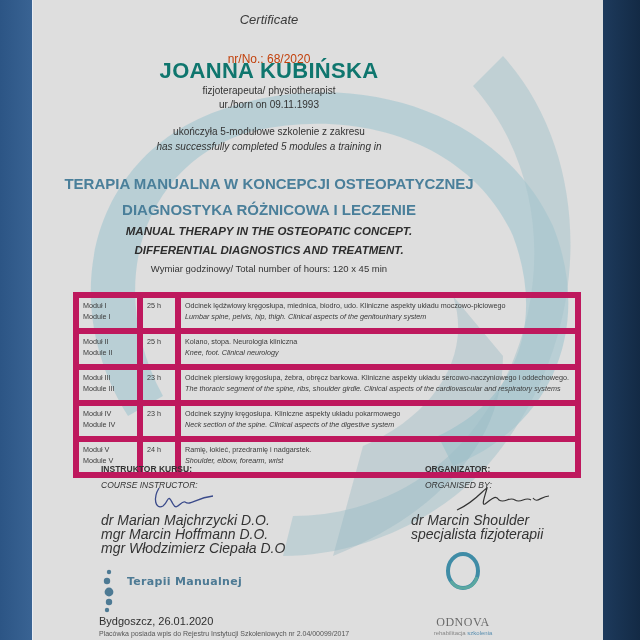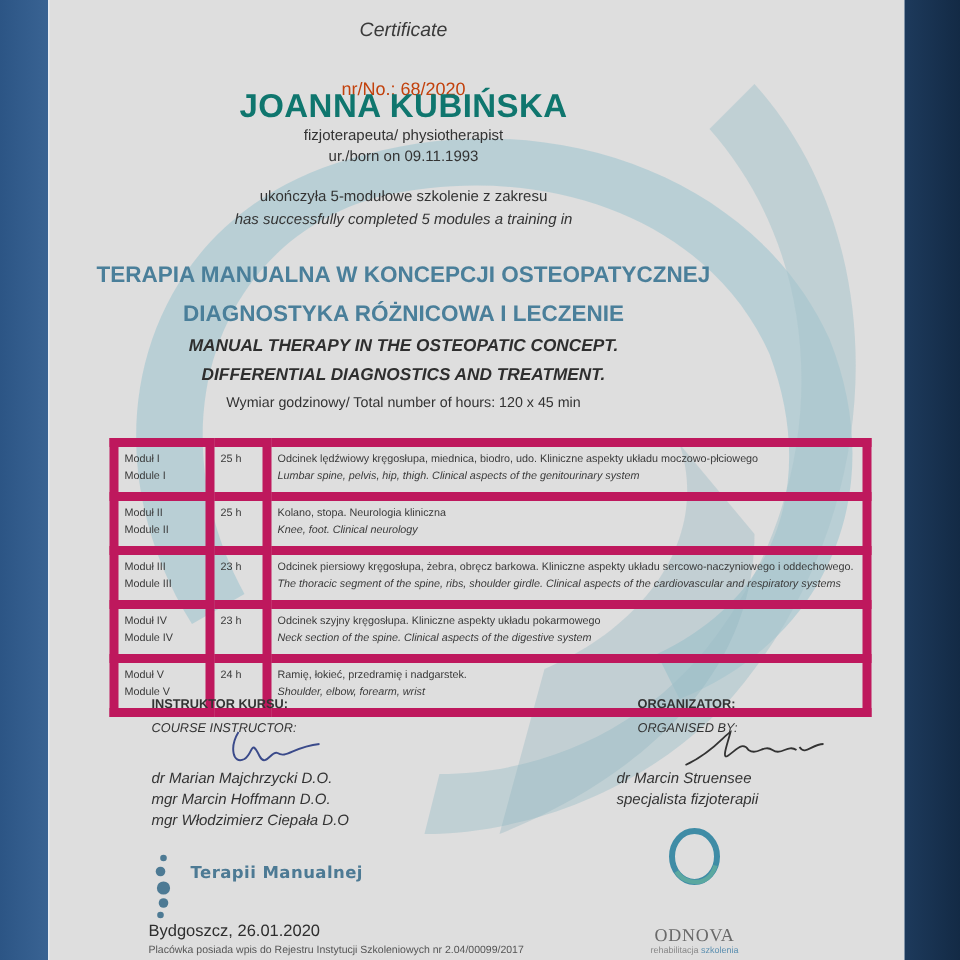--- a/index.html
+++ b/index.html
@@ -34,21 +34,21 @@
   .hours { top:267px; font-size:9.5px; }
   table.mods {
     position:absolute; left:40px; top:296px; width:508px;
     border-collapse:collapse; font-size:7.2px; color:#3a3a3a;
   }
   table.mods td { border:6px solid #be185d; vertical-align:top; padding:2px 4px; height:26px; line-height:11px; }
   table.mods td.m { width:50px; }
   table.mods td.h { width:24px; }
   .sig-label { position:absolute; font-size:8.5px; color:#333; }
   .sig-label b { font-weight:bold; }
-  .sig-name { position:absolute; font-size:10px; font-style:italic; color:#333; line-height:14px; }
+  .sig-name { position:absolute; font-size:14px; font-style:italic; color:#333; line-height:14px; }
   .logo-akad { position:absolute; left:66px; top:573px; }
   .akad-text { position:absolute; left:94px; top:578px; color:#4d7a94; font-size:11px; line-height:15px; letter-spacing:0.3px; font-family:"DejaVu Sans", sans-serif; }
   .akad-text .b { font-weight:bold; }
   .odnova { position:absolute; left:395px; top:555px; width:70px; text-align:center; }
   .odnova-name { font-family:"Liberation Serif", serif; font-size:12px; color:#6a6a6a; letter-spacing:0.5px; margin-top:20px; }
   .odnova-sub { font-size:6px; color:#7a9bb0; }
   .city { position:absolute; left:66px; top:619px; font-size:11px; color:#2e2e2e; }
   .reg { position:absolute; left:66px; top:634px; font-size:7px; color:#555; white-space:nowrap; }
 </style>
 </head>
@@ -148,21 +148,21 @@
     <div>mgr Marcin Hoffmann D.O.</div>
     <div>mgr Włodzimierz Ciepała D.O</div>
   </div>
 
   <div class="sig-label" style="left:392px; top:468px;"><b>ORGANIZATOR:</b></div>
   <div class="sig-label i" style="left:392px; top:484px;">ORGANISED BY:</div>
   <svg style="position:absolute; left:422px; top:490px;" width="100" height="28">
     <path d="M2 24 C 20 16 28 4 32 2 C 30 10 26 20 30 18 C 36 14 40 8 44 14 C 50 18 54 10 60 14 C 66 18 70 10 76 14 M 78 12 C 82 18 86 10 94 10" stroke="#333" stroke-width="1.2" fill="none"></path>
   </svg>
   <div class="sig-name" style="left:378px; top:517px;">
-    <div>dr Marcin Struensee</div>
+    <div>dr Marcin Shoulder</div>
     <div>specjalista fizjoterapii</div>
   </div>
 
   <svg class="logo-akad" width="16" height="44">
     <circle cx="10" cy="3" r="2.2" fill="#4d7a94"></circle>
     <circle cx="8" cy="12" r="3.2" fill="#4d7a94"></circle>
     <circle cx="10" cy="23" r="4.4" fill="#4d7a94"></circle>
     <circle cx="10" cy="33" r="3.2" fill="#4d7a94"></circle>
     <circle cx="8" cy="41" r="2.2" fill="#4d7a94"></circle>
   </svg>

